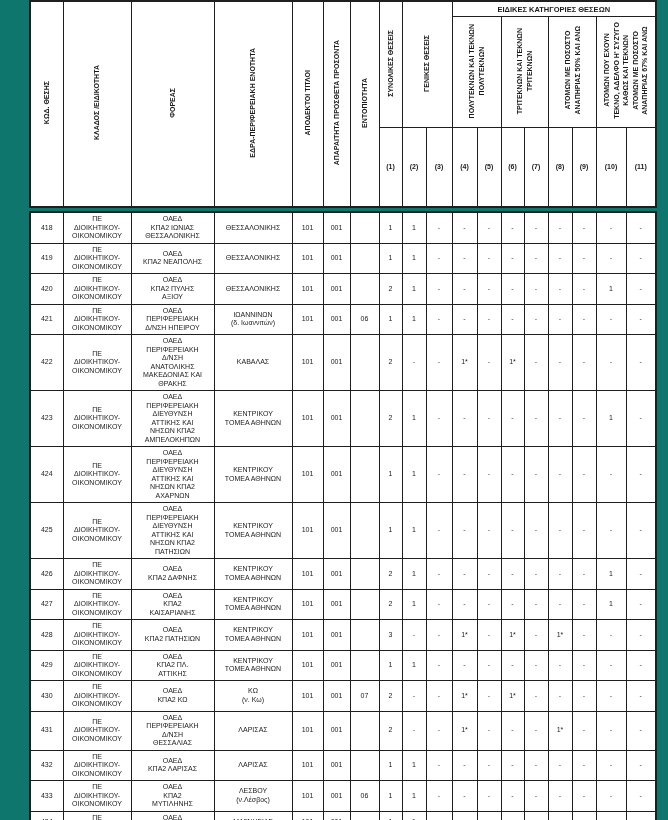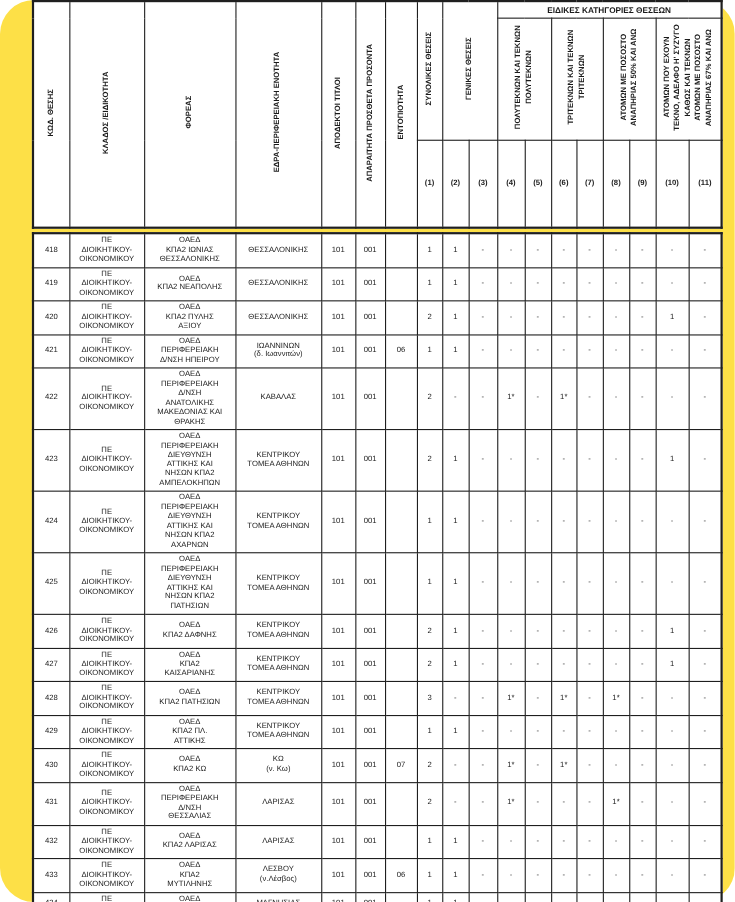--- a/index.html
+++ b/index.html
@@ -1,21 +1,21 @@
 <!DOCTYPE html>
 <html><head>
 <meta charset="utf-8">
 <style>
   html,body{margin:0;padding:0;}
   body{
     width:668px;height:820px;background:#ffffff;overflow:hidden;
     font-family:"Liberation Sans","DejaVu Sans",sans-serif;
     color:#1a1a1a;
   }
-  .page{position:relative;width:668px;height:820px;background:#fde047;border-radius:31px;}
+  .page{position:relative;width:668px;height:820px;background:#0f766e;}
   table{
     border-collapse:collapse;table-layout:fixed;
     margin-left:29px;width:627px;
     background:#fff;
   }
   #header-table{margin-top:0;}
   #data-table{margin-top:3px;}
   td,th{
     border:1px solid #1f1f1f;
     font-weight:normal;

